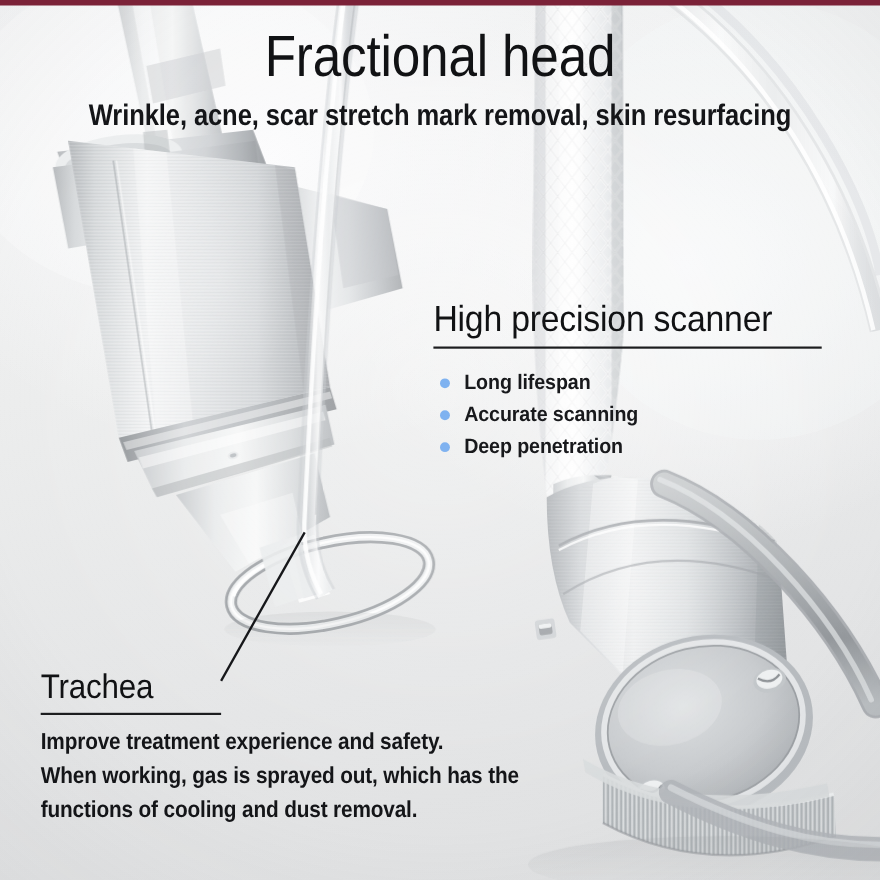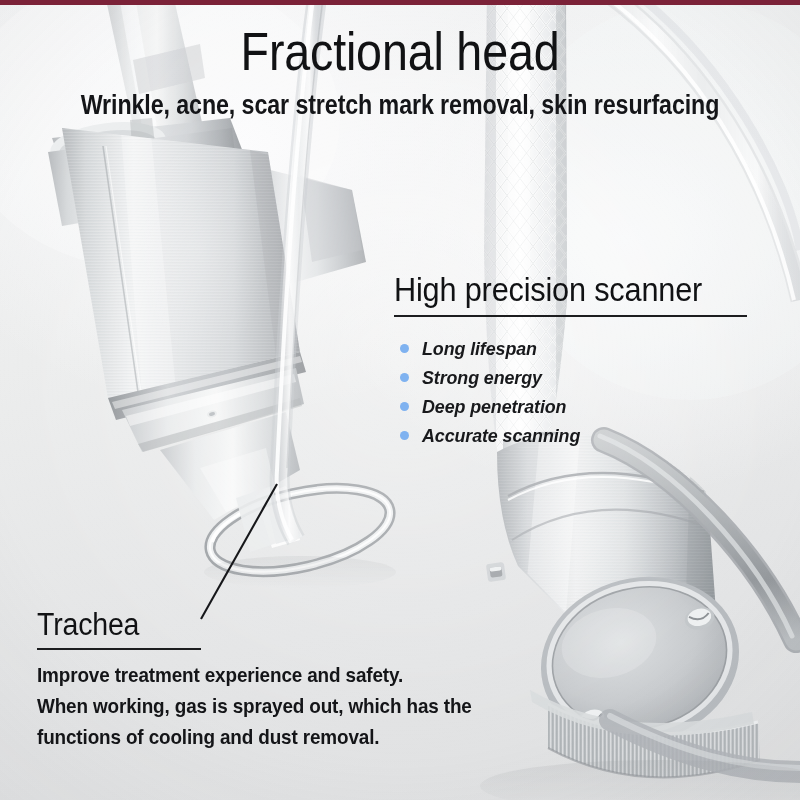--- a/index.html
+++ b/index.html
@@ -104,21 +104,20 @@
     margin-top: 7px;
     width: 353px;
     height: 2px;
     background: #1c1d1f;
   }
   .feature-list {
     margin: 0;
     padding: 0;
     list-style: none;
     margin-top: 17px;
-    font-style: italic;
   }
   .feature-item {
     display: flex;
     align-items: center;
     height: 29px;
     margin-left: 6px;
   }
   .feature-bullet {
     width: 9px;
     height: 9px;
@@ -446,29 +445,25 @@
     <div class="scanner-block">
       <div class="scanner-heading">High precision scanner</div>
       <div class="scanner-rule"></div>
       <ul class="feature-list">
         <li class="feature-item">
           <span class="feature-bullet"></span>
           <span class="feature-text">Long lifespan</span>
         </li>
         <li class="feature-item">
           <span class="feature-bullet"></span>
-          <span class="feature-text">Strong energy</span>
+          <span class="feature-text">Accurate scanning</span>
         </li>
         <li class="feature-item">
           <span class="feature-bullet"></span>
           <span class="feature-text">Deep penetration</span>
-        </li>
-        <li class="feature-item">
-          <span class="feature-bullet"></span>
-          <span class="feature-text">Accurate scanning</span>
         </li>
       </ul>
     </div>
 
     <div class="trachea-block">
       <div class="trachea-heading">Trachea</div>
       <div class="trachea-rule"></div>
       <div class="trachea-body">Improve treatment experience and safety.</div>
       <div class="trachea-body" style="margin-top:0">When working, gas is sprayed out, which has the</div>
       <div class="trachea-body" style="margin-top:0">functions of cooling and dust removal.</div>

